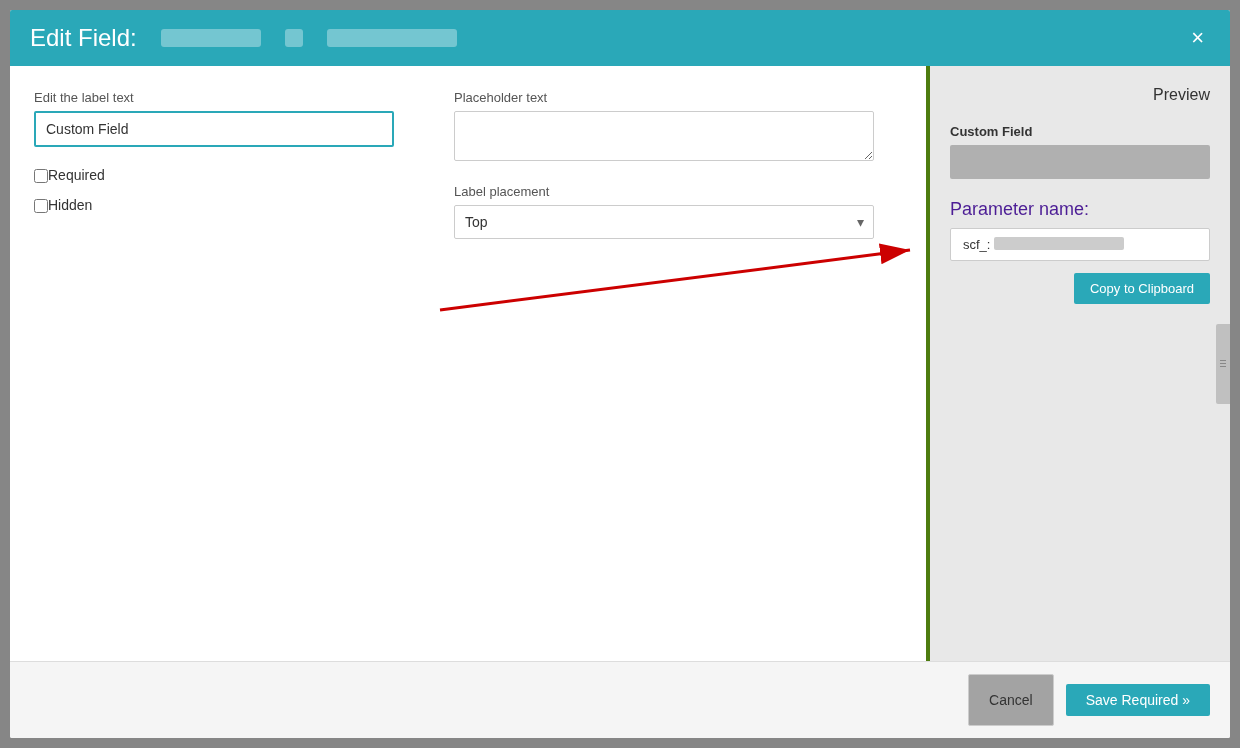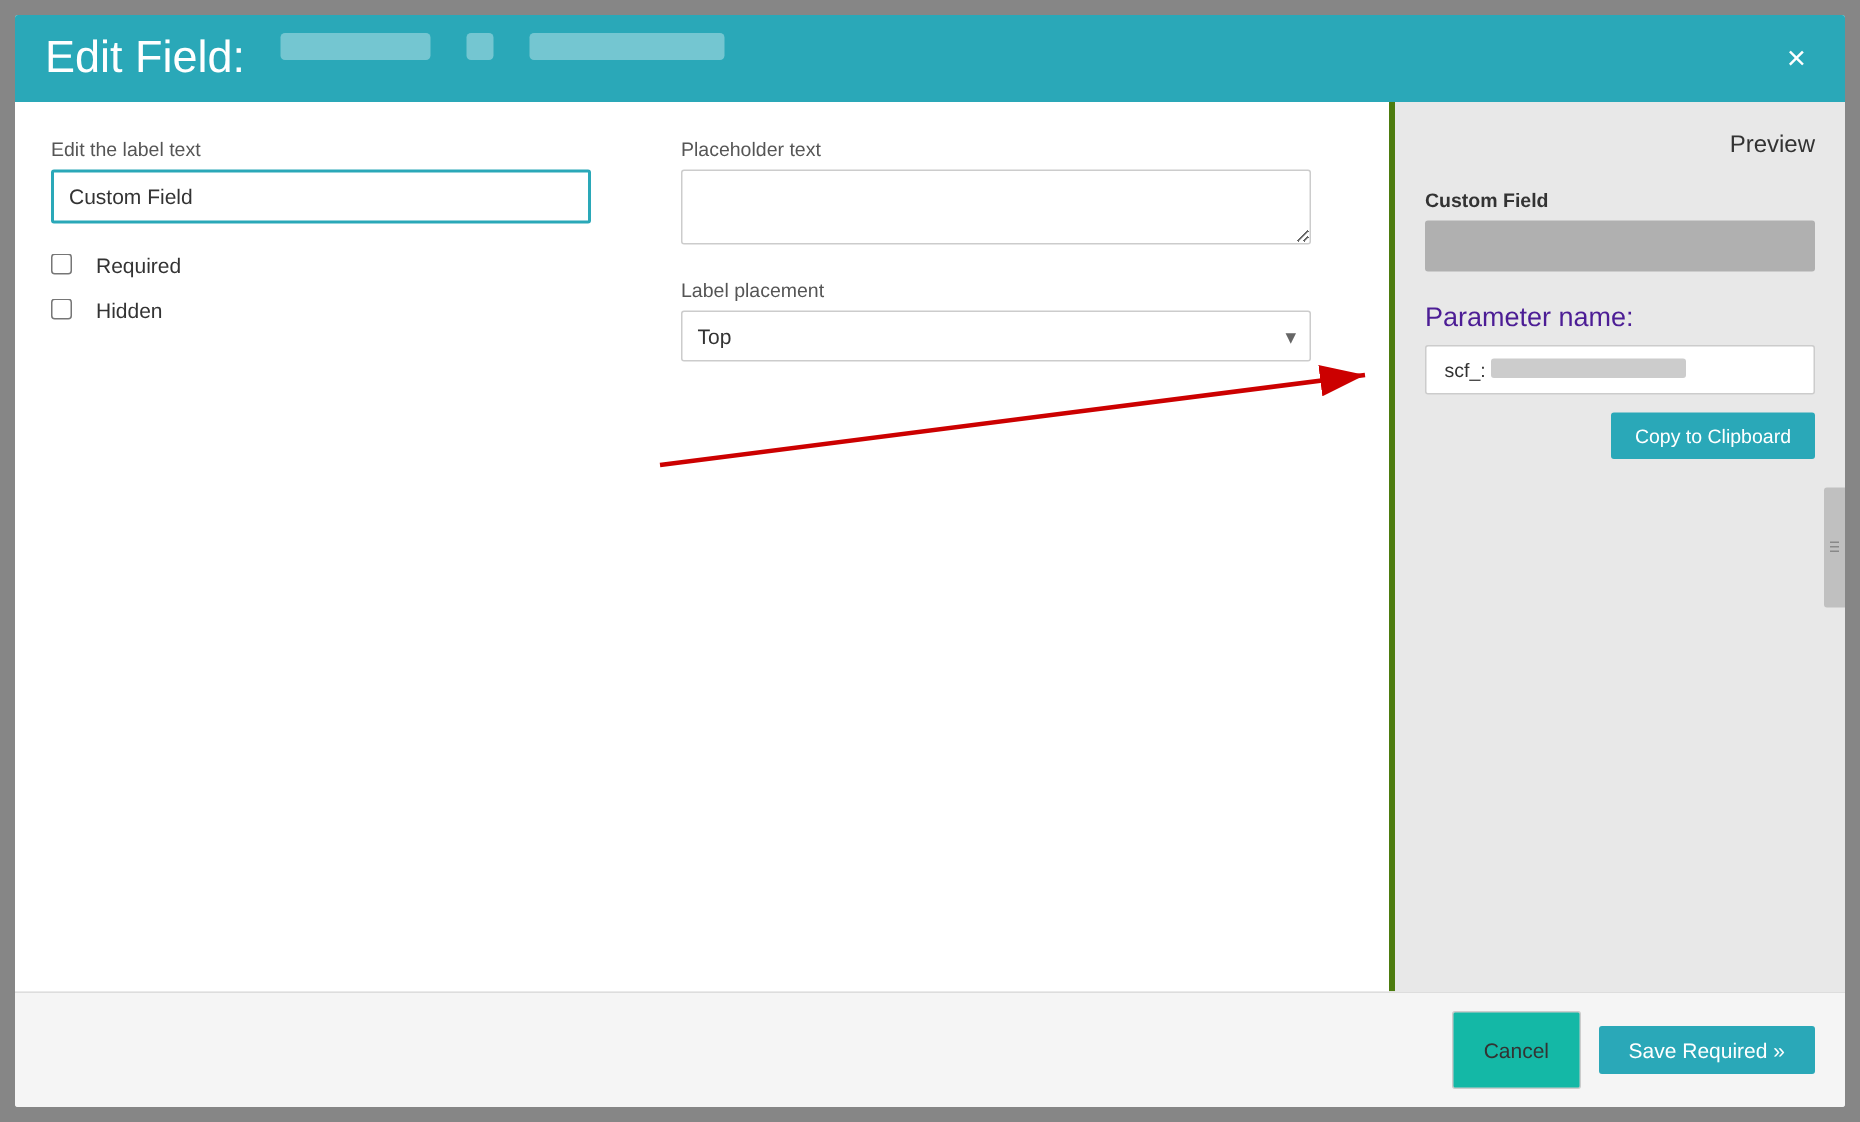--- a/index.html
+++ b/index.html
@@ -42,24 +42,24 @@
       color: white;
       padding: 12px 20px;
       display: flex;
       align-items: center;
       justify-content: space-between;
       flex-shrink: 0;
       min-height: 56px;
     }
 
     .modal-header-title {
-      font-size: 30px;
+      font-size: 24px;
       font-weight: normal;
       display: flex;
-      align-items: flex-start;
+      align-items: center;
       gap: 24px;
     }
 
     .modal-header-title-text {
       color: white;
     }
 
     .header-blurred {
       display: inline-block;
       width: 100px;
@@ -169,22 +169,22 @@
       border-radius: 2px;
       font-size: 14px;
       resize: vertical;
       min-height: 48px;
       outline: none;
       color: #333;
     }
 
     .checkbox-label {
       display: flex;
-      align-items: flex-start;
-      gap: 16px;
+      align-items: flex-end;
+      gap: 0;
       color: #333;
       font-size: 14px;
       margin-bottom: 14px;
       cursor: pointer;
     }
 
     .checkbox-label input[type="checkbox"] {
       width: 14px;
       height: 14px;
       cursor: pointer;
@@ -289,21 +289,21 @@
       border-top: 1px solid #ddd;
       padding: 12px 20px;
       display: flex;
       justify-content: flex-end;
       align-items: center;
       gap: 12px;
       flex-shrink: 0;
     }
 
     .btn-cancel {
-      background: #14b8a6;
+      background: #a3a3a3;
       border: 1px solid #ccc;
       padding: 17px 20px;
       border-radius: 2px;
       cursor: pointer;
       font-size: 14px;
       color: #333;
     }
 
     .btn-save {
       background: #2aa8b8;

